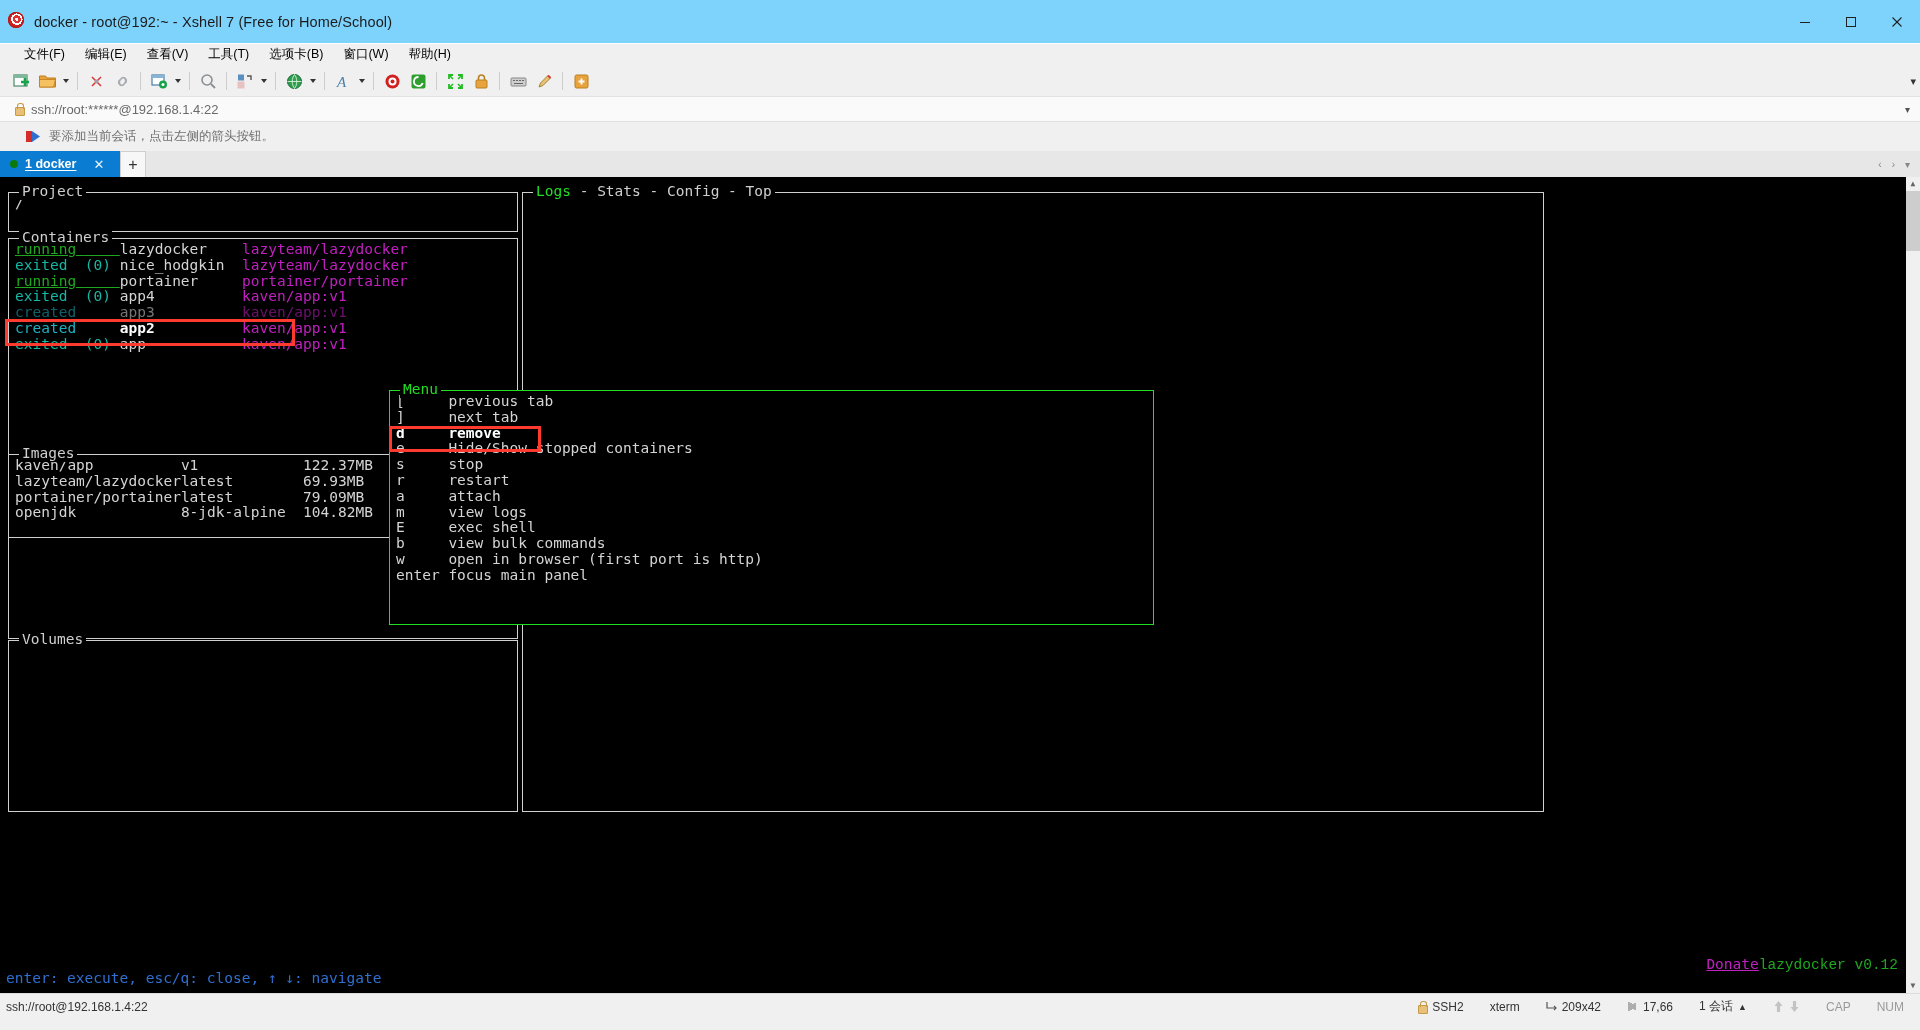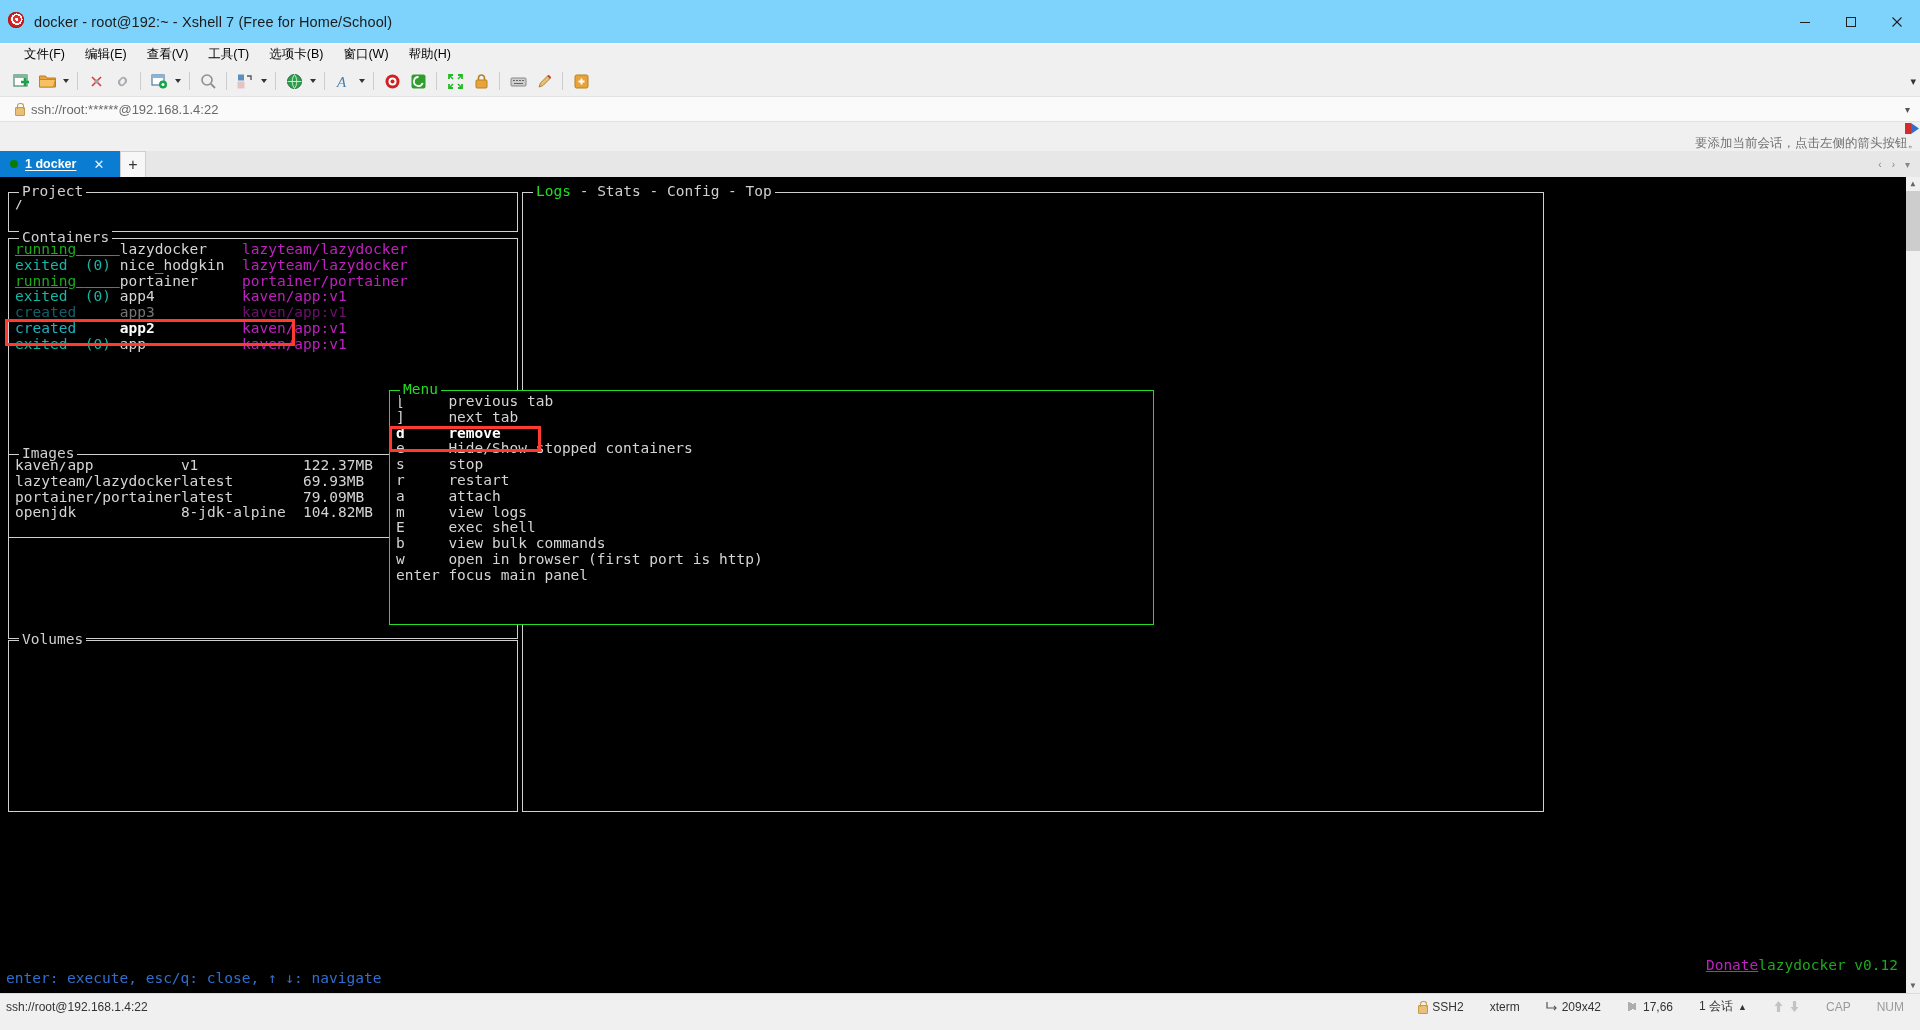--- a/index.html
+++ b/index.html
@@ -68,21 +68,21 @@
 
   
   .addrbar {
     height: 26px; background: #fafafa; border-top: 1px solid #e2e2e2; border-bottom: 1px solid #e2e2e2;
     display: flex; align-items: center; padding-left: 14px; position: relative;
   }
   .addr-text { font-size: 13px; color: #6a6a6a; margin-left: 7px; }
   .addr-caret { position: absolute; right: 10px; color: #555; font-size: 10px; }
   .hintbar {
     height: 29px; background: #f0f0f0;
-    display: flex; align-items: flex-end; padding-left: 16px; flex-direction: column;
+    display: flex; align-items: center; padding-left: 26px;
   }
   .hint-text { font-size: 12.5px; color: #707070; margin-left: 8px; }
 
   
   .tabstrip {
     height: 26px; background: #e7e7e7; display: flex; align-items: flex-end;
     position: relative; border-bottom: 0;
   }
   .tab {
     height: 26px; background: #0a7cd1; color: #fff;
@@ -137,21 +137,21 @@
   .c-brgreen{ color: #22dd22; }
   .c-sel    { color: #ffffff; font-weight: bold; }
 
   .redbox {
     position: absolute; border: 3px solid #ff3b30; pointer-events: none;
   }
 
   .status-left  { position: absolute; left: 6px; bottom: 6px; color: #2f6fd0; white-space: pre; }
   .status-right { position: absolute; right: 22px; bottom: 4px; white-space: pre; }
   .donate { color: #c020c0; text-decoration: underline; }
-  .ld-ver { color: #1fa81f; }
+  .ld-ver { color: #1fa81f; font-family: Liberation Mono, monospace; }
 
   
   .statusbar {
     height: 26px; background: #f0f0f0; border-top: 1px solid #dcdcdc;
     display: flex; align-items: center; font-size: 12px; color: #333;
     padding-left: 6px;
   }
   .sb-item { display: flex; align-items: center; gap: 5px; white-space: nowrap; }
   .sb-spacer { flex: 1; }
   .sb-sec { display: flex; align-items: center; gap: 26px; margin-right: 16px; }

